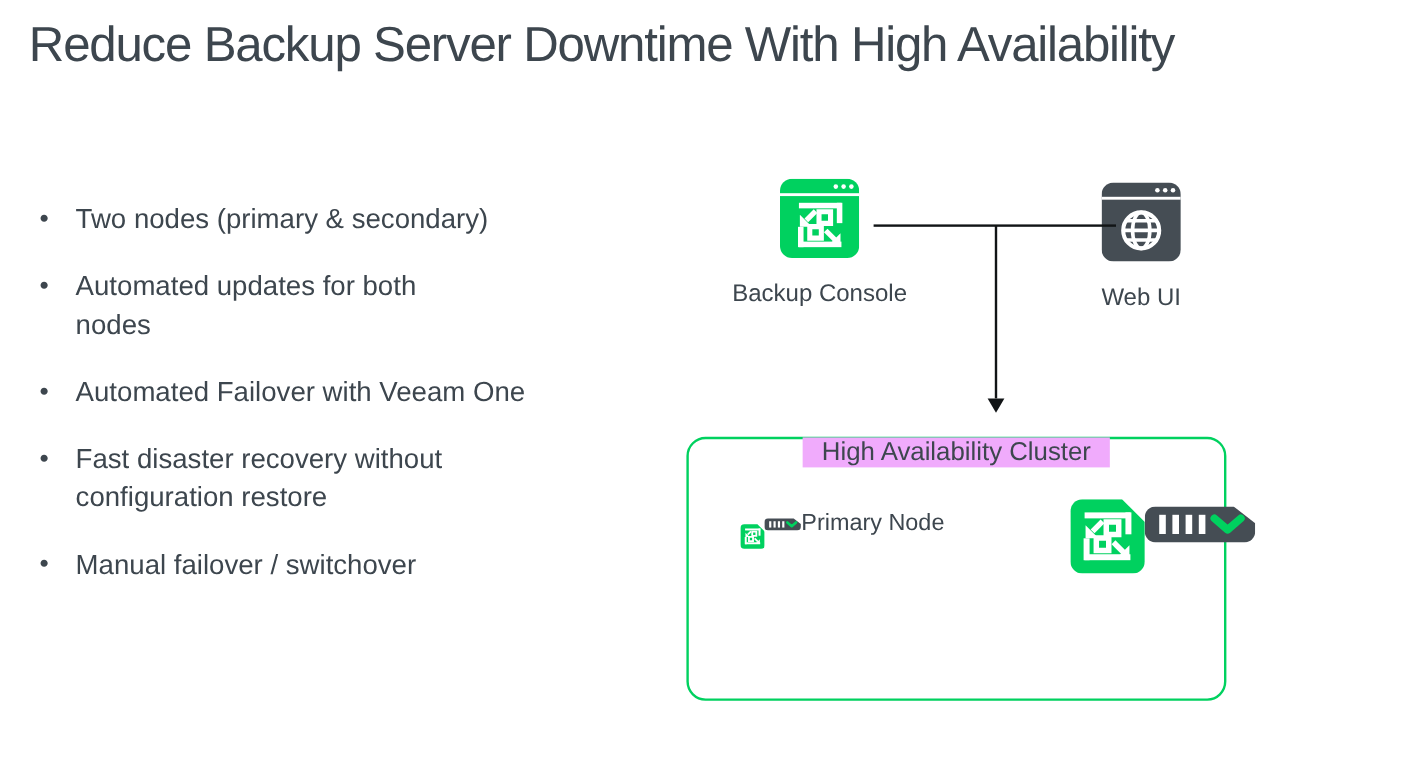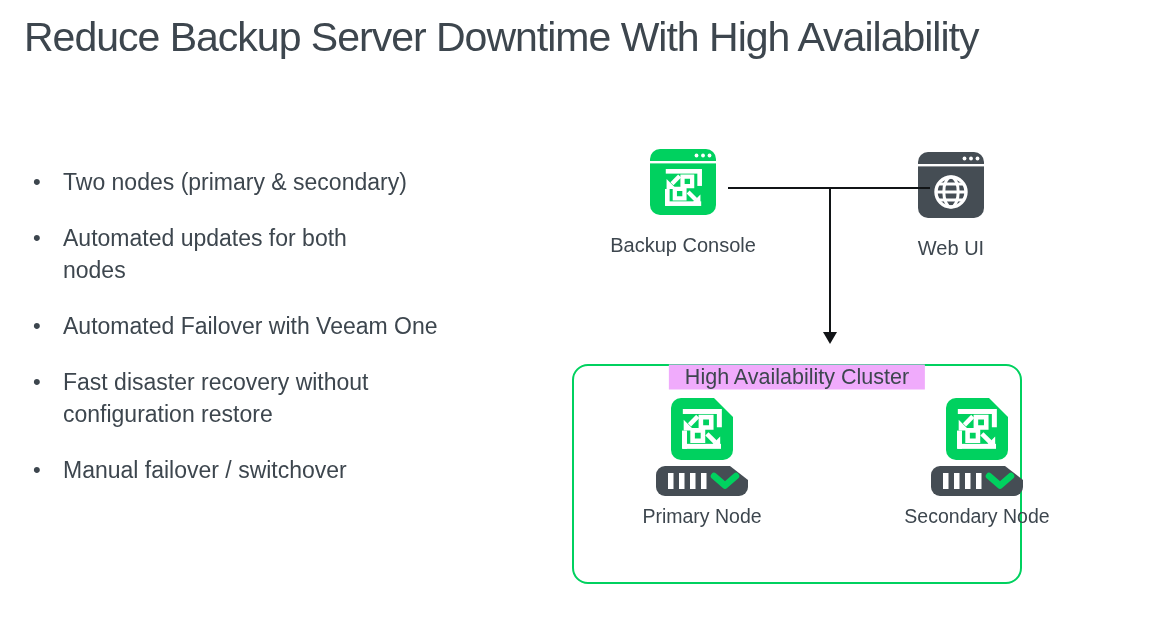--- a/index.html
+++ b/index.html
@@ -49,21 +49,21 @@
   }
 
   .cluster-box{
     position:absolute;left:572px;top:364px;width:450px;height:220px;
     border:2px solid var(--green);border-radius:16px;background:#ffffff;
   }
   .cluster-title{
     position:absolute;left:50%;top:0;transform:translate(-50%,-54%);
     background:#f0abfc;padding:0 16px;font-size:21.5px;color:var(--text);white-space:nowrap;margin-top:12px;
   }
-  .node-group{position:absolute;top:32px;width:170px;display:flex;flex-direction:column;align-items:center;}
+  .node-group{position:absolute;top:50px;width:170px;display:flex;flex-direction:row;}
   .node-group.primary{left:43px;}
   .node-group.secondary{left:318px;}
   .node-group .server-bar{margin-top:6px;}
   .node-group .icon-label{margin-top:9px;font-size:19.5px;}
 </style>
 </head>
 <body>
 
 <h1 class="slide-title">Reduce Backup Server Downtime With High Availability</h1>
 
@@ -196,16 +196,15 @@
       <svg class="server-bar" width="92" height="30" viewBox="0 0 92 30">
         <path d="M9 0 H74 L92 14 V21 a9 9 0 0 1 -9 9 H9 a9 9 0 0 1 -9 -9 V9 a9 9 0 0 1 9 -9 Z" style="fill:var(--dark)"></path>
         <g fill="#ffffff">
           <rect x="12" y="7" width="5.5" height="16"></rect>
           <rect x="23" y="7" width="5.5" height="16"></rect>
           <rect x="34" y="7" width="5.5" height="16"></rect>
           <rect x="45" y="7" width="5.5" height="16"></rect>
         </g>
         <polyline points="58,10 69,19.5 80,10" fill="none" style="stroke:var(--green)" stroke-width="6.5" stroke-linecap="round" stroke-linejoin="round"></polyline>
       </svg>
-      <div class="icon-label">Secondary Node</div>
     </div>
   </div>
 </div>
 
 </body></html>

